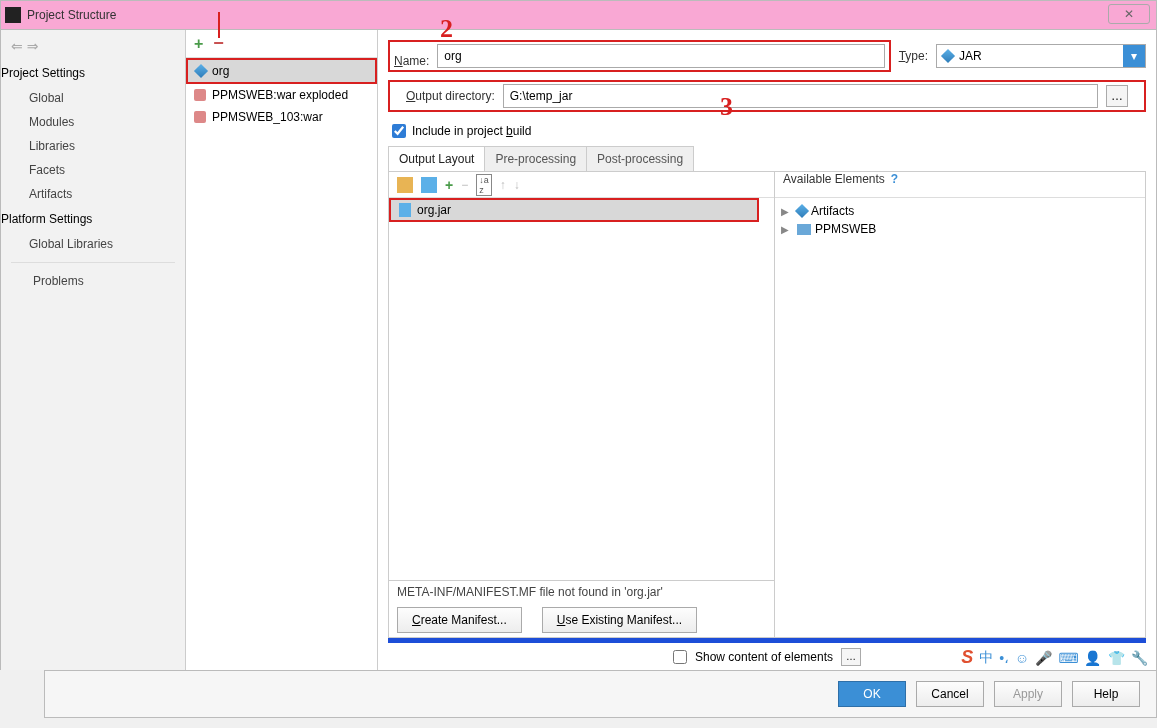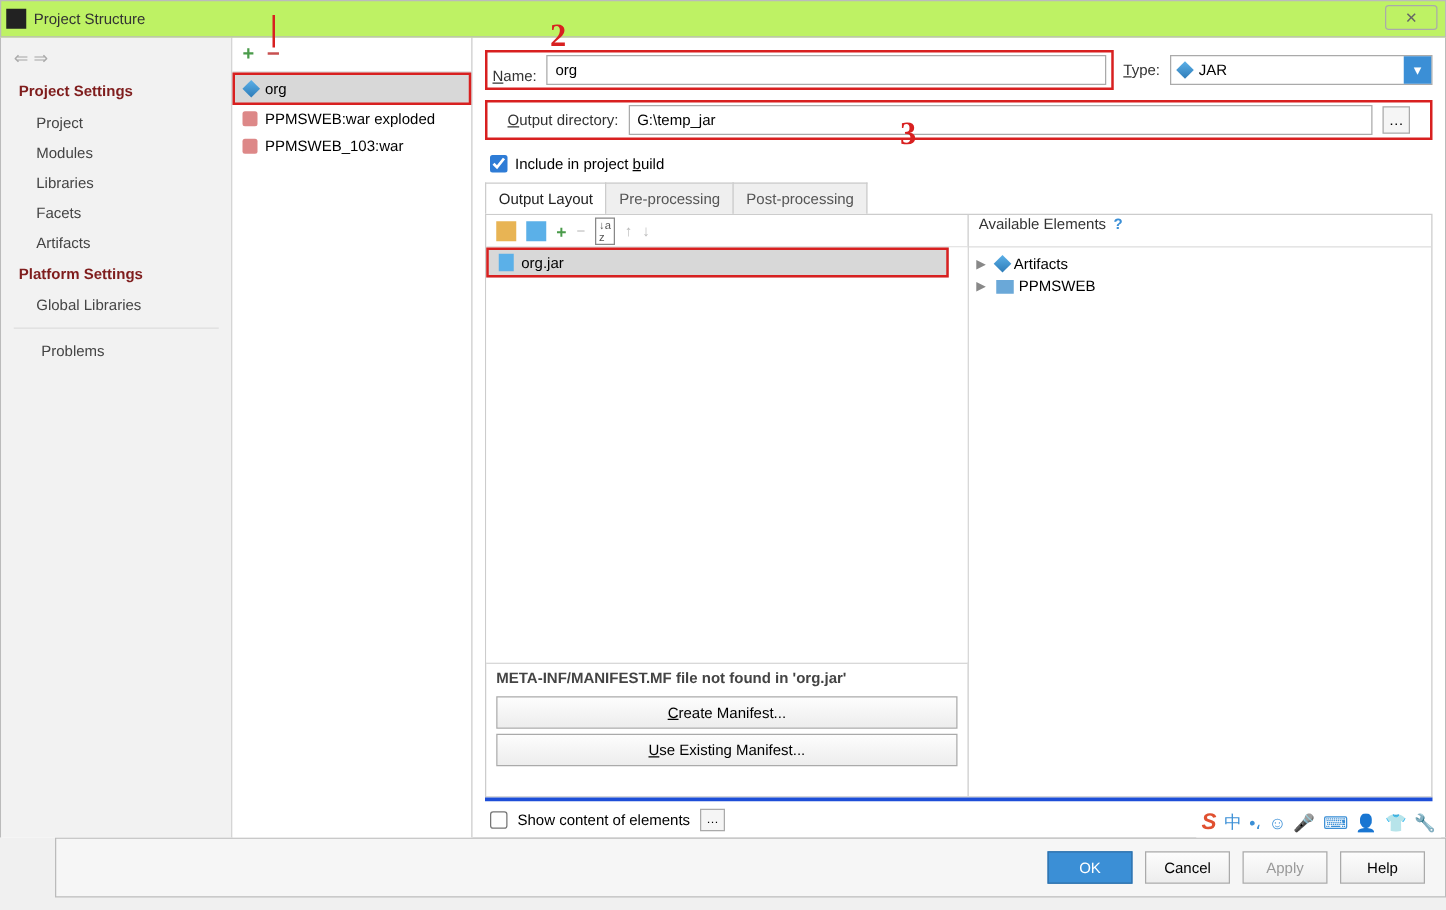--- a/index.html
+++ b/index.html
@@ -1,31 +1,31 @@
 <!DOCTYPE html>
 <html><head>
 <meta charset="utf-8">
 <style>
 * { box-sizing: border-box; margin: 0; padding: 0; font-family: "Segoe UI", Tahoma, sans-serif; font-size: 12px; }
 body { background: #f0f0f0; width: 1157px; height: 728px; position: relative; overflow: hidden; }
 
 
-.titlebar { height: 30px; background: #bef264; border: 1px solid #bbb; display: flex; align-items: center; padding: 0 4px; position: relative; }
+.titlebar { height: 30px; background: #f9a8d4; border: 1px solid #bbb; display: flex; align-items: center; padding: 0 4px; position: relative; }
 .titlebar .ticon { width: 16px; height: 16px; background: #222; margin-right: 6px; }
 .titlebar .ttitle { font-size: 12px; color: #333; }
 .titlebar .tclose { position: absolute; right: 6px; top: 3px; width: 42px; height: 20px; border: 1px solid #aaa; border-radius: 3px; display: flex; align-items: center; justify-content: center; color: #666; }
 
 
 .mainwrap { display: flex; height: 640px; border-left: 1px solid #bbb; border-right: 1px solid #bbb; background: #fff; }
 
 
 .sidebar { width: 185px; background: #f2f2f2; border-right: 1px solid #ccc; padding-top: 6px; }
 .sb-nav { padding: 2px 10px 6px; display: flex; gap: 4px; }
 .sb-nav span { color: #aaa; font-size: 14px; }
-.sb-heading { font-weight: bold; color: #7f1d1d; padding: 6px 14px; }
+.sb-heading { font-weight: normal; color: #000000; padding: 6px 0; }
 .sb-item { padding: 5px 14px 5px 28px; color: #444; cursor: pointer; }
 .sb-sep { height: 1px; background: #ddd; margin: 6px 10px; }
 
 
 .midlist { width: 192px; border-right: 1px solid #ccc; background: #fff; }
 .mid-tb { height: 28px; display: flex; align-items: center; gap: 10px; padding-left: 8px; border-bottom: 1px solid #ddd; }
 .plus { color: #4a9b4a; font-weight: bold; font-size: 16px; }
 .minus { color: #c85050; font-weight: bold; font-size: 18px; }
 .mid-item { display: flex; align-items: center; gap: 6px; padding: 4px 8px; }
 .mid-item.sel { background: #d8d8d8; border: 2px solid #d82020; }
@@ -56,33 +56,33 @@
 .olleft { flex: 1; display: flex; flex-direction: column; border-right: 1px solid #ccc; }
 .ol-tb { height: 26px; display: flex; align-items: center; gap: 8px; padding: 0 8px; border-bottom: 1px solid #ddd; }
 .ol-tb .ic { width: 16px; height: 16px; display: inline-block; }
 .ic-folder { background: #e8b454; }
 .ic-stack { background: #5bb0e8; }
 .ic-sort { border: 1px solid #888; font-size: 9px; color: #555; padding: 0 2px; }
 .arrow-g { color: #bbb; }
 .ol-tree { flex: 1; background: #fff; position: relative; }
 .ol-item { display: flex; align-items: center; gap: 6px; padding: 3px 8px; background: #d8d8d8; border: 2px solid #d82020; width: 370px; }
 .ic-jar { background: #5bb0e8; width: 12px; height: 14px; }
-.ol-msg { padding: 4px 8px 8px; border-top: 1px solid #ccc; color: #444; font-weight: bold; }
-.ol-btns { display: flex; gap: 4px; padding: 0 8px 24px; flex-direction: column; }
+.ol-msg { padding: 4px 8px 8px; border-top: 1px solid #ccc; color: #444; }
+.ol-btns { display: flex; gap: 20px; padding: 0 8px 4px; }
 .btn { height: 26px; padding: 0 14px; border: 1px solid #aaa; background: linear-gradient(#fdfdfd,#ededed); cursor: pointer; }
 
 .olright { width: 370px; display: flex; flex-direction: column; }
 .or-head { height: 26px; display: flex; padding: 0 8px; color: #333; border-bottom: 1px solid #ddd; }
 .or-head .q { color: #3b8fd6; margin-left: 6px; font-weight: bold; }
 .or-tree { padding: 4px 6px; }
 .or-item { display: flex; align-items: center; gap: 4px; padding: 2px 0; }
 .tri { color: #888; font-size: 10px; width: 12px; }
 
 
-.botrow { height: 32px; display: flex; align-items: center; gap: 8px; padding: 0 4px; border-top: 3px solid #1d4ed8; }
+.botrow { height: 32px; display: flex; align-items: center; gap: 8px; padding: 0 4px; border-top: 5px solid #1d4ed8; justify-content: center; }
 .dots-btn { width: 20px; height: 18px; border: 1px solid #aaa; background: #f5f5f5; font-size: 10px; display: flex; align-items: center; justify-content: center; }
 
 
 .footer { height: 48px; border: 1px solid #bbb; border-top: 1px solid #bbb; background: #f6f6f6; display: flex; align-items: center; justify-content: flex-end; gap: 10px; padding: 0 16px; margin-left: 44px; }
 .fbtn { min-width: 68px; height: 26px; border: 1px solid #aaa; background: linear-gradient(#fdfdfd,#ededed); cursor: pointer; }
 .fbtn.primary { background: #3b8fd6; color: #fff; border-color: #2e6fa8; }
 .fbtn.dis { color: #999; }
 
 
 .anno { position: absolute; color: #d82020; font-family: "Segoe Script", cursive; font-size: 26px; font-weight: bold; pointer-events: none; }
@@ -109,21 +109,21 @@
 </div>
 
 <div class="mainwrap">
 
   <div class="sidebar">
     <div class="sb-nav">
       <span>⇐</span>
       <span>⇒</span>
     </div>
     <div class="sb-heading">Project Settings</div>
-    <div class="sb-item">Project</div>
+    <div class="sb-item">Global</div>
     <div class="sb-item">Modules</div>
     <div class="sb-item">Libraries</div>
     <div class="sb-item">Facets</div>
     <div class="sb-item">Artifacts</div>
     <div class="sb-heading">Platform Settings</div>
     <div class="sb-item">Global Libraries</div>
     <div class="sb-sep"></div>
     <div class="sb-item" style="padding-left:32px">Problems</div>
   </div>
 

